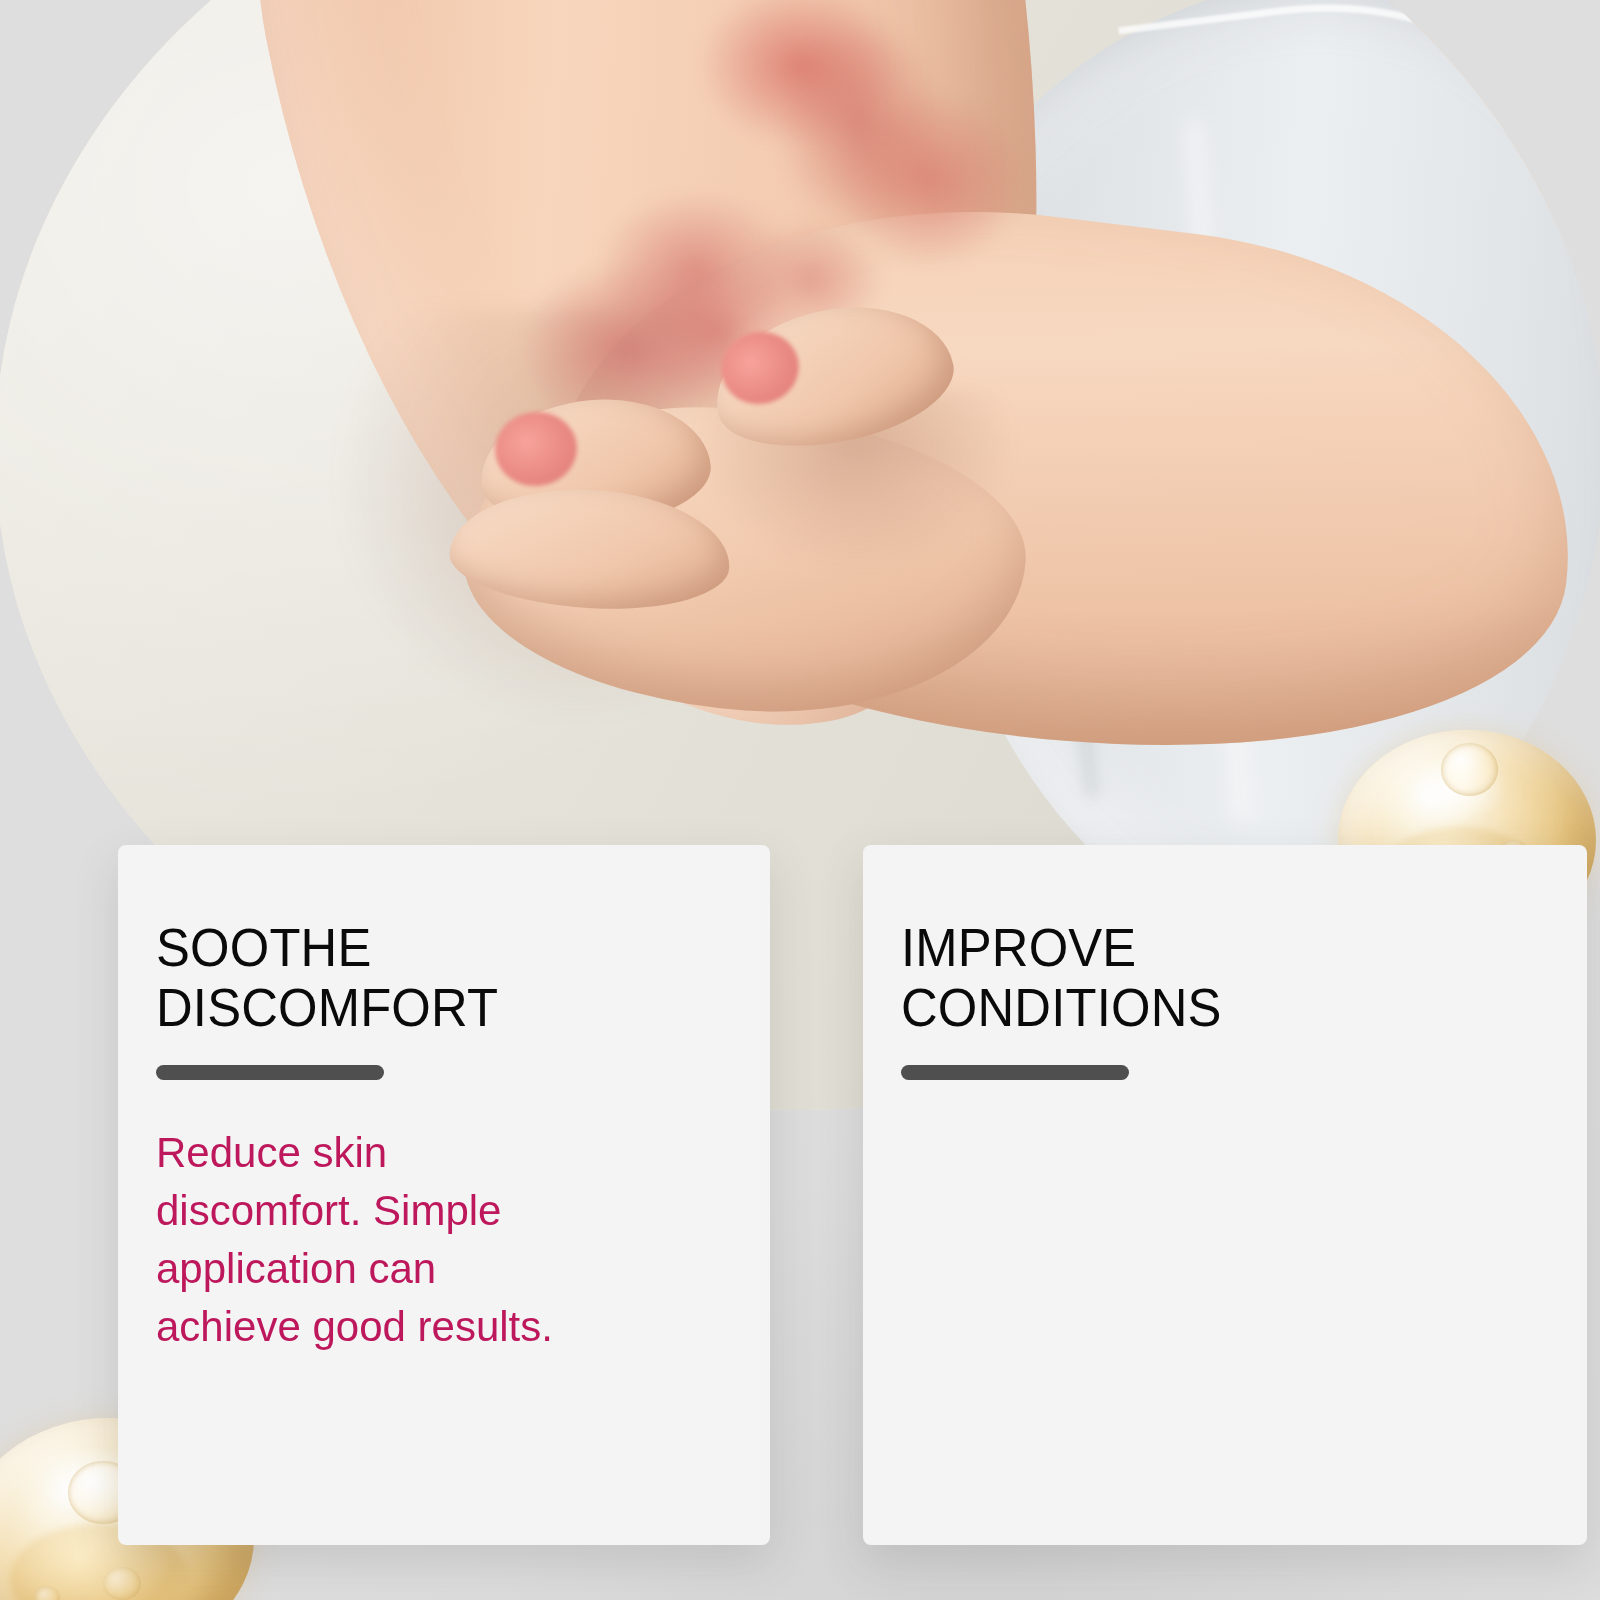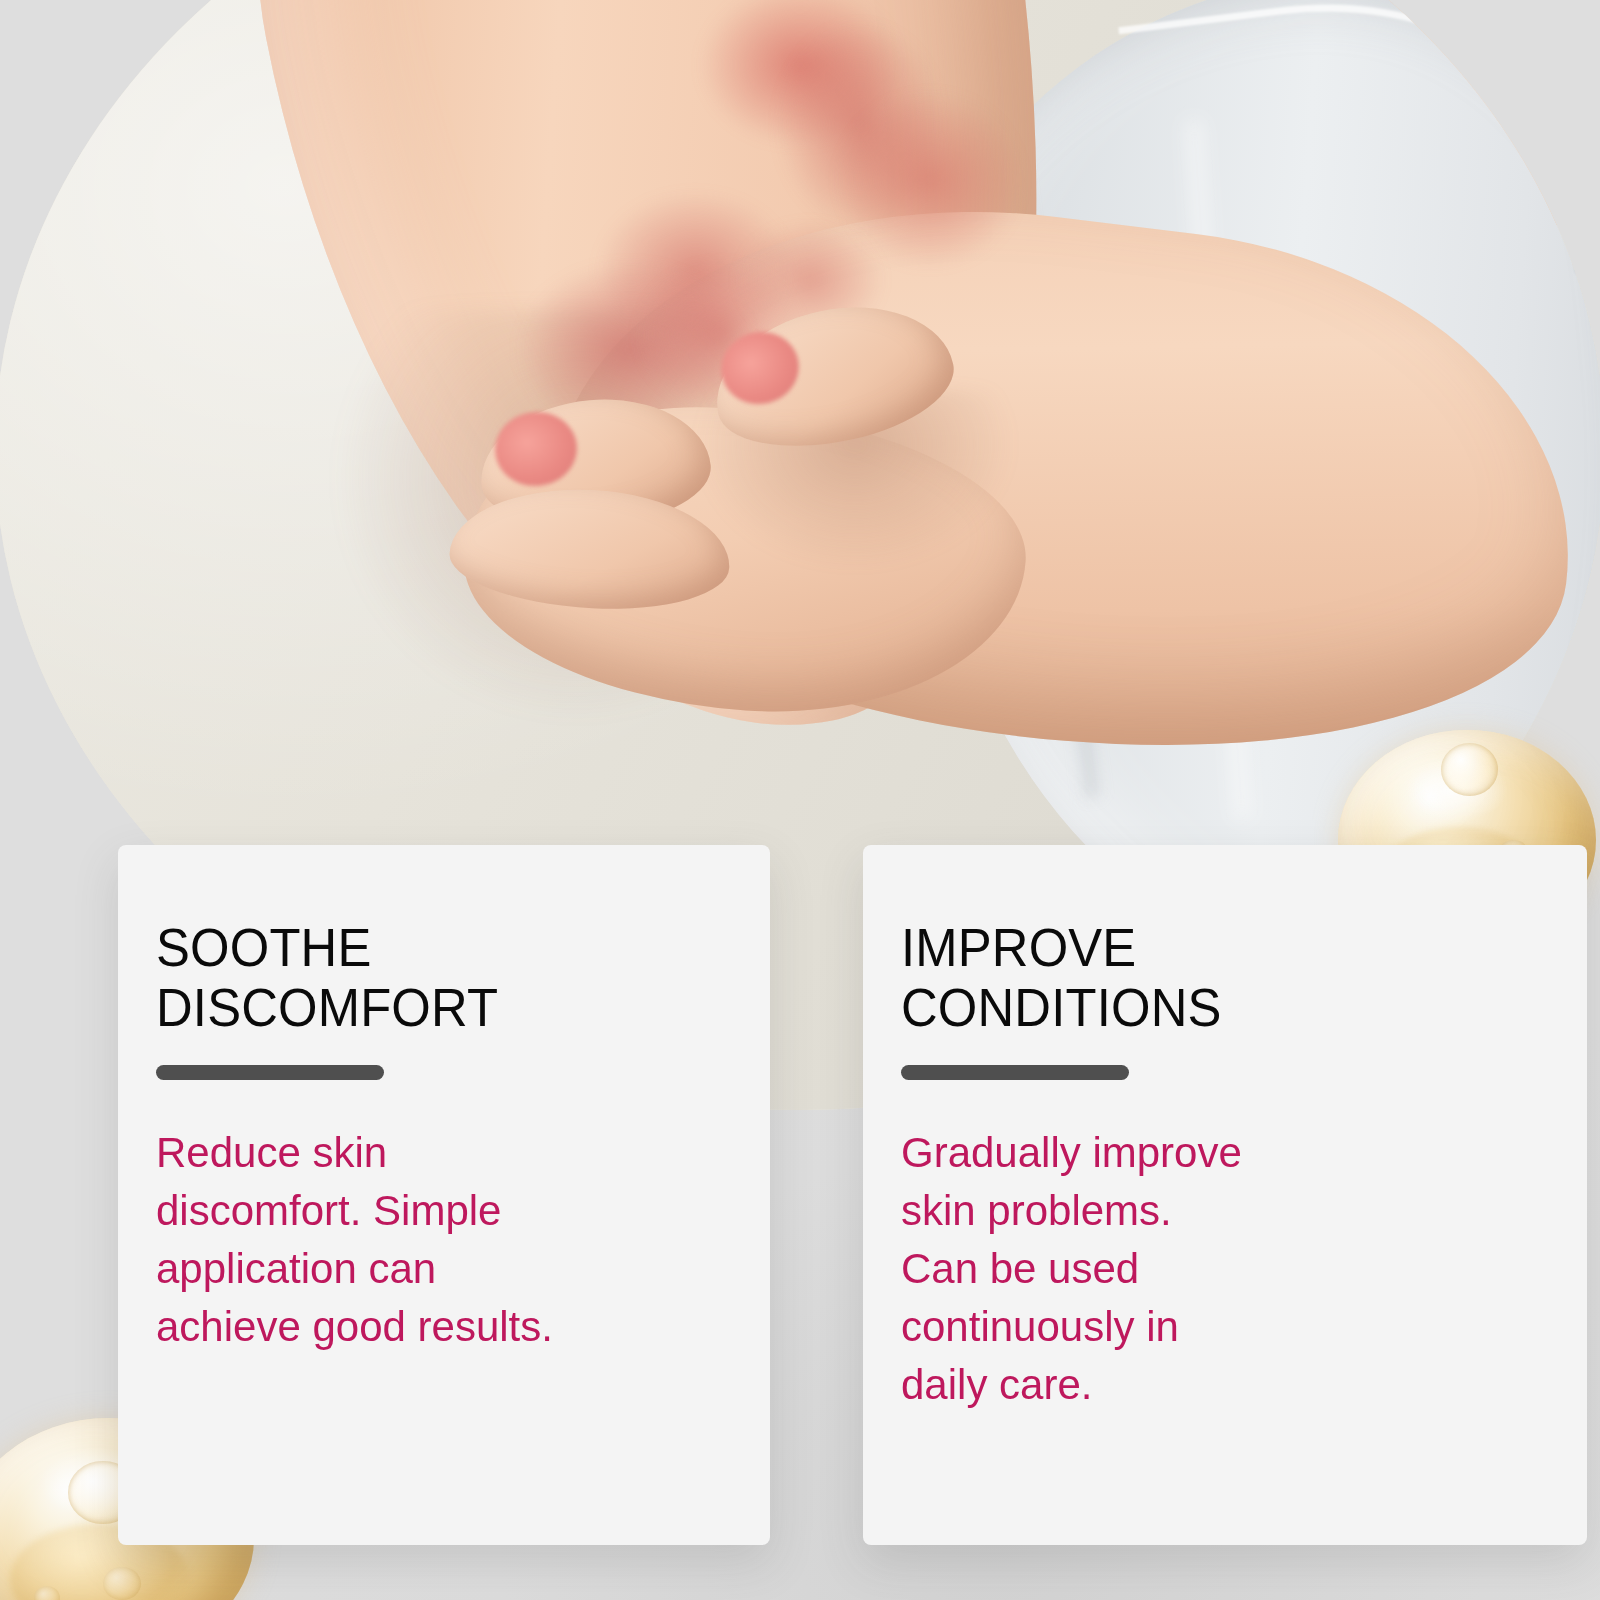--- a/index.html
+++ b/index.html
@@ -321,21 +321,16 @@
       <div class="card-body">Reduce skin
 discomfort. Simple
 application can
 achieve good results.</div>
     </div>
 
     <div class="card card-right">
       <div class="card-title">IMPROVE
 CONDITIONS</div>
       <div class="card-rule"></div>
-      <div class="card-body">Gradually improve
-skin problems.
-Can be used
-continuously in
-daily care.</div>
     </div>
 
   </div>
 </div>
 
 </body></html>

